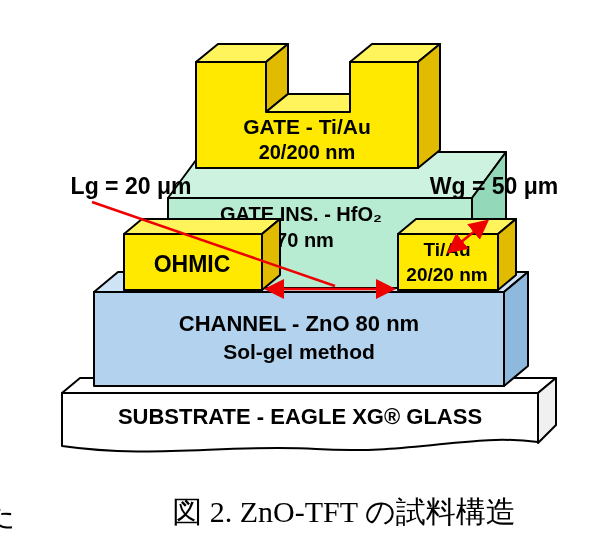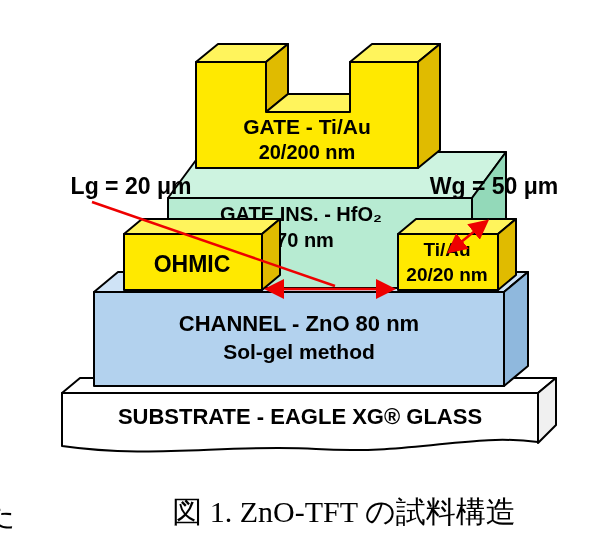--- a/index.html
+++ b/index.html
@@ -91,16 +91,16 @@
 
     <g>
       <line class="redline" x1="92" y1="202" x2="335" y2="286" stroke="#ee0000"></line>
       <line class="redline" x1="268" y1="289" x2="392" y2="289" marker-start="url(#arrowhead)" marker-end="url(#arrowhead)" stroke="#ee0000"></line>
       <line class="redline" x1="450" y1="251" x2="486" y2="222" marker-start="url(#arrowhead)" marker-end="url(#arrowhead)" stroke="#ee0000"></line>
       <text class="t24" x="131" y="194" fill="#ee0000">Lg = 20 μm</text>
       <text class="t24" x="494" y="194" fill="#ee0000">Wg = 50 μm</text>
     </g>
   </svg>
 
-  <div class="caption">図 1.  ZnO-TFT の試料構造</div>
+  <div class="caption">図 2.  ZnO-TFT の試料構造</div>
   <div class="caption-fragment">た</div>
 
 </div>
 
 </body></html>

